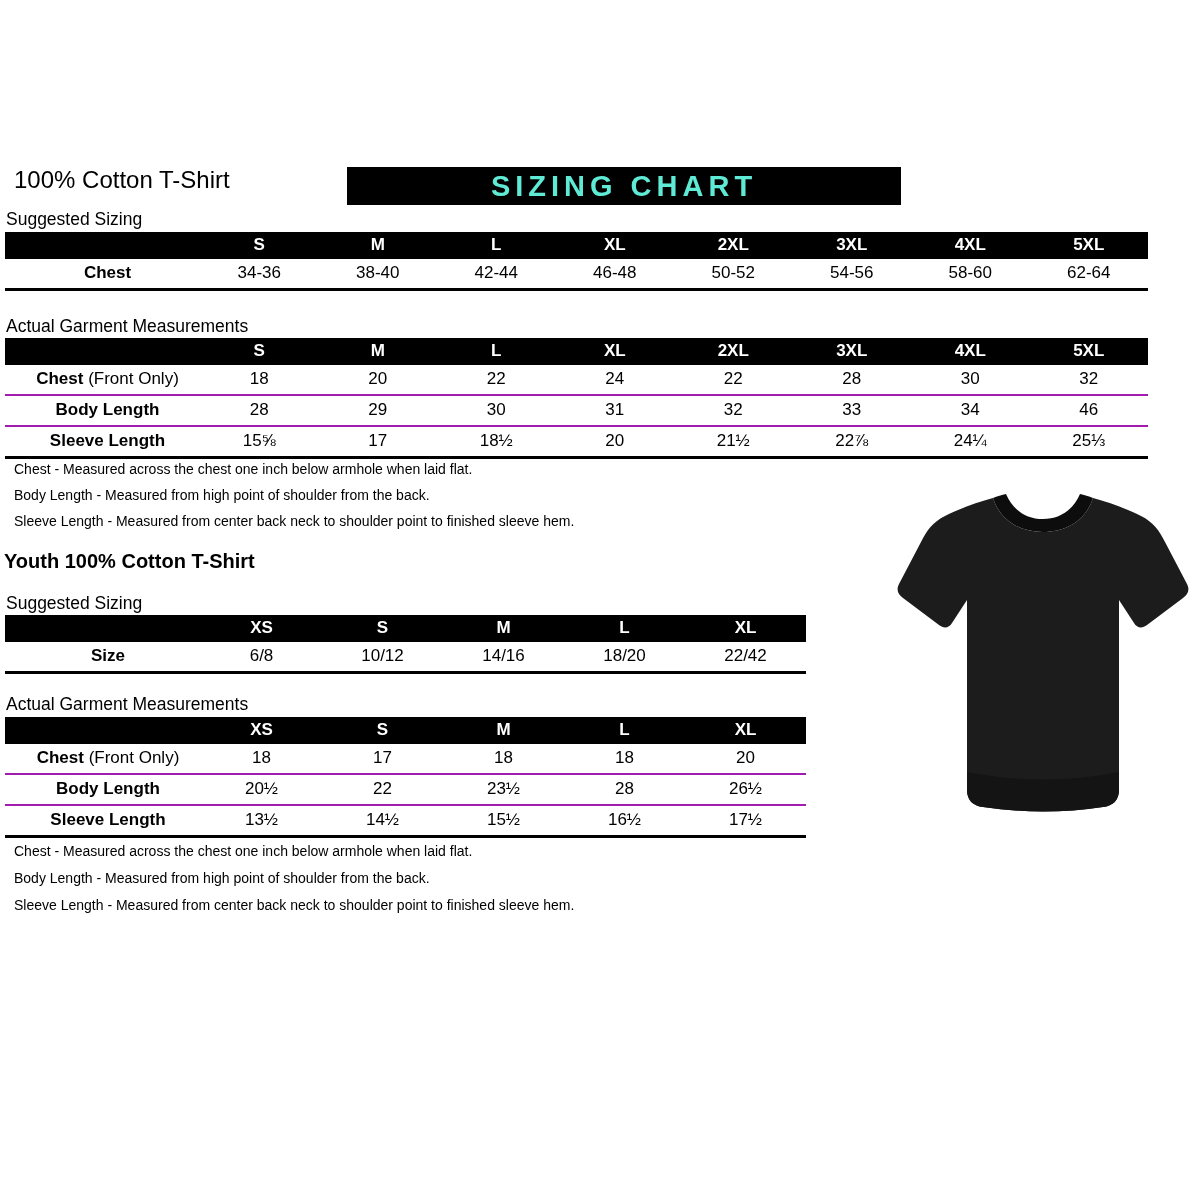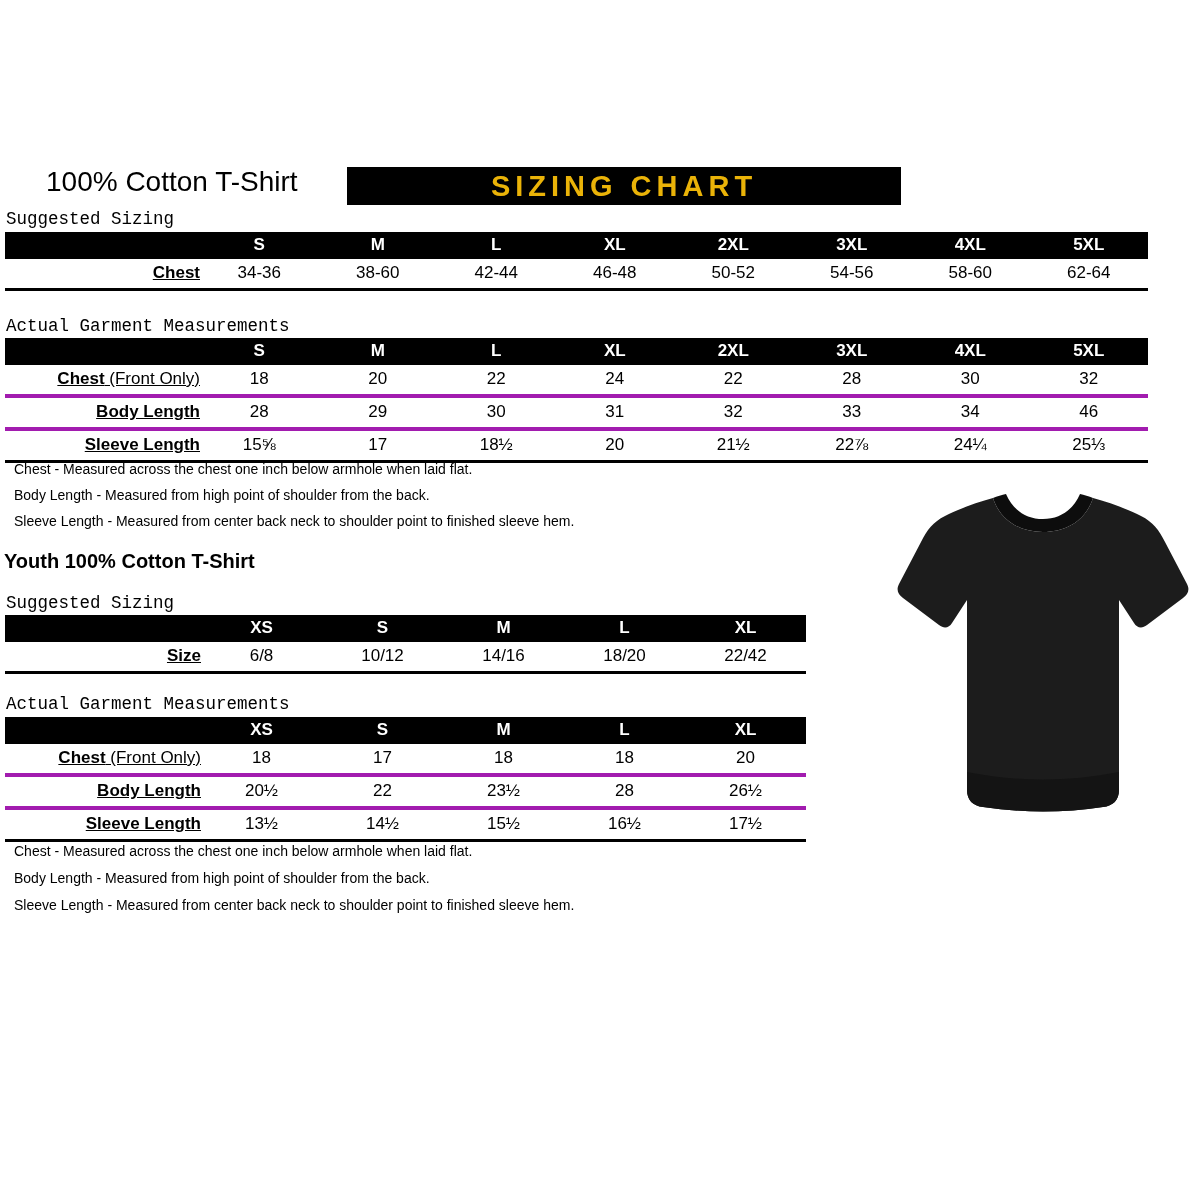--- a/index.html
+++ b/index.html
@@ -1,28 +1,28 @@
 <!DOCTYPE html>
 <html><head>
 <meta charset="utf-8">
 <style>
   html,body{margin:0;padding:0;}
   body{width:1200px;height:1200px;position:relative;background:#fff;
        font-family:"Liberation Sans",sans-serif;color:#000;overflow:hidden;}
   .abs{position:absolute;}
-  .page-title{font-size:28px;margin-left:32px;}
-  .banner{width:554px;height:38px;background:#000;color:#eab308;display:flex;align-items:center;justify-content:center;}
+  .page-title{font-size:24px;}
+  .banner{width:554px;height:38px;background:#000;color:#5eead4;display:flex;align-items:center;justify-content:center;}
   .banner span{font-size:29px;font-weight:bold;letter-spacing:5px;}
-  .caption{font-size:17.5px;font-family:Liberation Mono, monospace;}
+  .caption{font-size:17.5px;}
   table.size-table{border-collapse:collapse;table-layout:fixed;}
   .adult-table{width:1143px;}
   .youth-table{width:801px;}
   .size-table th{background:#000;color:#fff;font-weight:bold;font-size:17px;text-align:center;padding:3px 0 4px;}
-  .size-table td{font-size:17px;text-align:center;padding:4px 0 5px;border-bottom:4px solid #a21caf;background:#fff;}
-  .size-table td.label{text-align:right;padding-left:10px;font-weight:bold;text-decoration:underline;}
+  .size-table td{font-size:17px;text-align:center;padding:4px 0 5px;border-bottom:2px solid #a21caf;background:#fff;}
+  .size-table td.label{text-align:center;padding-left:10px;font-weight:bold;}
   .size-table td.label .suffix{font-weight:normal;}
   .size-table tr.last td{border-bottom:3px solid #000;}
   .youth-heading{font-size:20px;font-weight:bold;}
   .note{font-size:14px;margin-bottom:10px;}
   .notes-youth .note{margin-bottom:11px;}
 </style>
 </head>
 <body>
 
 <div>
@@ -48,21 +48,21 @@
         <th>2XL</th>
         <th>3XL</th>
         <th>4XL</th>
         <th>5XL</th>
       </tr>
     </thead>
     <tbody>
       <tr class="last">
         <td class="label"><span>Chest</span></td>
         <td>34-36</td>
-        <td>38-60</td>
+        <td>38-40</td>
         <td>42-44</td>
         <td>46-48</td>
         <td>50-52</td>
         <td>54-56</td>
         <td>58-60</td>
         <td>62-64</td>
       </tr>
     </tbody>
   </table>
 

